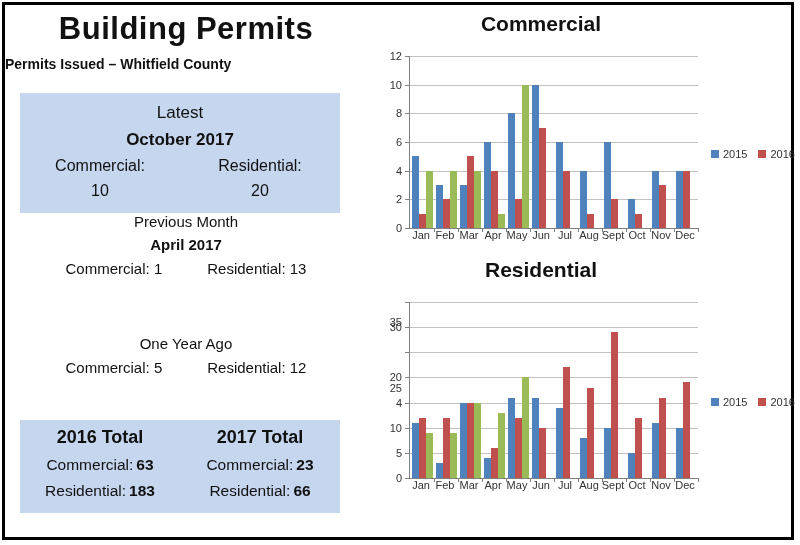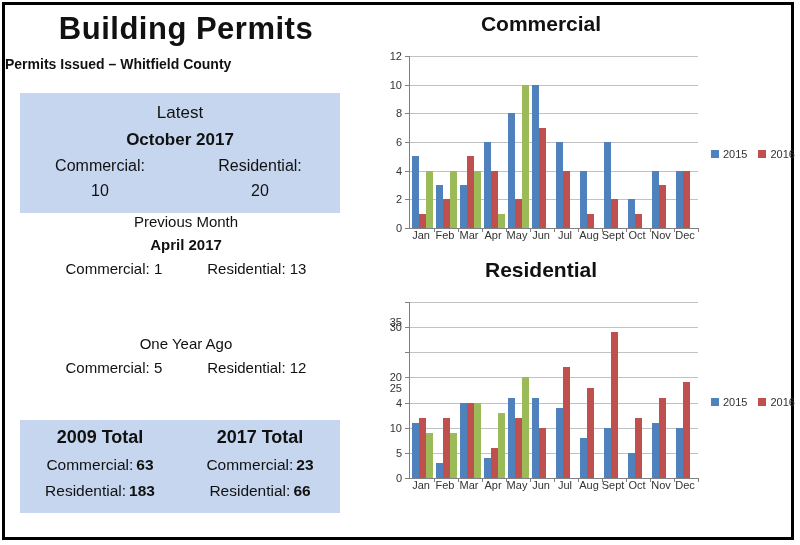--- a/index.html
+++ b/index.html
@@ -88,21 +88,21 @@
     <div class="mid-block" id="oneyear-block">
       <div class="m-heading">One Year Ago</div>
       <div class="m-row">
         <span>Commercial: 5</span>
         <span>Residential: 12</span>
       </div>
     </div>
 
     <div class="box box-totals">
       <div class="t-col">
-        <div class="t-heading">2009 Total</div>
+        <div class="t-heading">2016 Total</div>
         <div class="t-row">
           <span>Commercial:</span><span class="strong">63</span>
         </div>
         <div class="t-row">
           <span>Residential:</span><span class="strong">183</span>
         </div>
       </div>
       <div class="t-col">
         <div class="t-heading">2017 Total</div>
         <div class="t-row">

